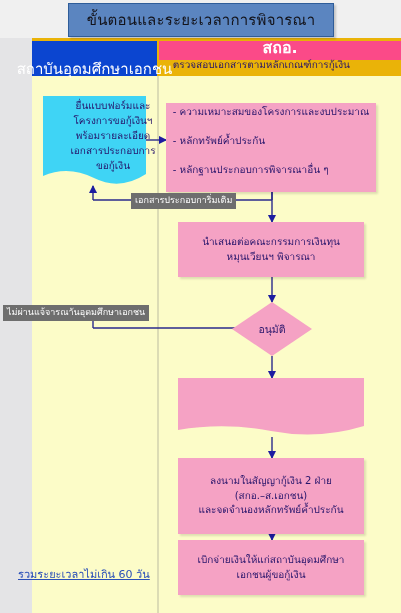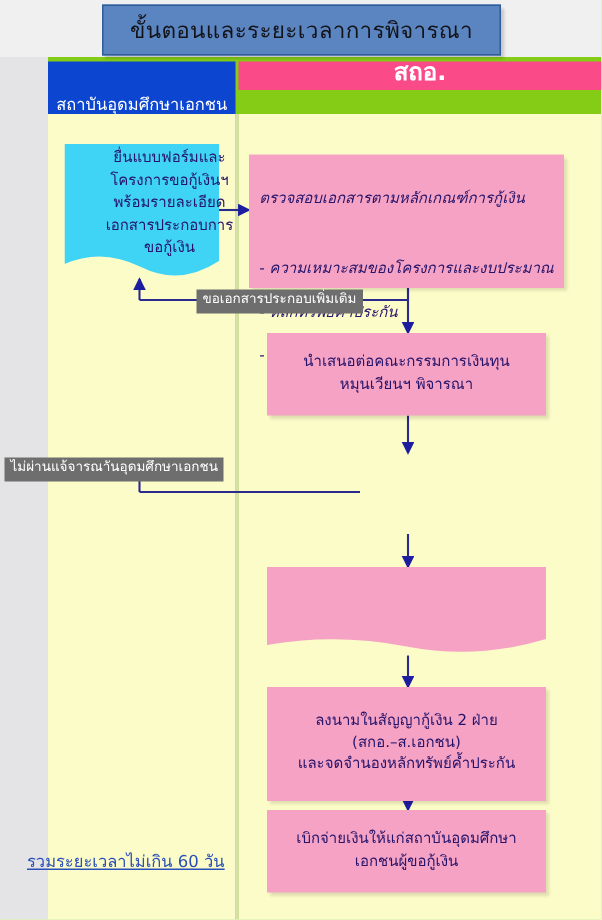--- a/index.html
+++ b/index.html
@@ -12,21 +12,21 @@
     height: 613px;
     position: relative;
     font-family: "DejaVu Sans", "Liberation Sans", sans-serif;
     overflow: hidden;
   }
   #stage {
     position: absolute;
     left: 0; top: 0;
     width: 401px;
     height: 613px;
-    background: #84cc16;
+    background: #eab308;
   }
   
   .gutter {
     position: absolute;
     left: 0; top: 38px;
     width: 32px; height: 575px;
     background: #e4e4e6;
   }
   .topstrip {
     position: absolute;
@@ -67,21 +67,21 @@
   }
   .hdr-left {
     position: absolute;
     left: 32px; top: 41px;
     width: 125px; height: 35px;
     background: #0b45d0;
     display: flex; align-items: center; justify-content: center;
   }
   .hdr-left span {
     color: #ffffff;
-    font-size: 11px;
+    font-size: 15px;
     white-space: nowrap;
     margin-top: 21px;
   }
   .hdr-right {
     position: absolute;
     left: 159px; top: 41px;
     width: 242px; height: 19px;
     background: #fb4a88;
     display: flex; align-items: flex-end; justify-content: center;
   }
@@ -224,43 +224,49 @@
     <svg width="103" height="90" viewBox="0 0 103 90">
       <path d="M0,0 H103 V78 Q77,95 51,82 Q25,69 0,80 Z" fill="#3fd4f5"></path>
     </svg>
     <div class="label" style="height:78px;">ยื่นแบบฟอร์มและ
 โครงการขอกู้เงินฯ
 พร้อมรายละเอียด
 เอกสารประกอบการ
 ขอกู้เงิน</div>
   </div>
 
-  <div class="box pinkbox" style="left:166px; top:103px; width:210px; height:89px; align-items:flex-start;font-style:italic;">
+  <div class="box pinkbox" style="left:166px; top:103px; width:210px; height:89px; align-items:flex-end;">
     <div class="txt left" style="padding-top:8px;">
       <div>ตรวจสอบเอกสารตามหลักเกณฑ์การกู้เงิน</div>
       <div style="height:4px"></div>
       <div>- ความเหมาะสมของโครงการและงบประมาณ</div>
       <div>- หลักทรัพย์ค้ำประกัน</div>
       <div>- หลักฐานประกอบการพิจารณาอื่น ๆ</div>
     </div>
   </div>
 
   <div class="graylabel" style="left:131px; top:193px;">
-    <span>ขอเอกสารประกอบเพิ่มเติม</span>
+    <span>เอกสารประกอบการิ่มเติม</span>
   </div>
 
   <div class="box pinkbox" style="left:178px; top:222px; width:186px; height:55px;">
     <div class="txt">นำเสนอต่อคณะกรรมการเงินทุน
 หมุนเวียนฯ พิจารณา</div>
   </div>
 
   <div class="graylabel" style="left:3px; top:305px;">
     <span>ไม่ผ่านแจ้จารณาันอุดมศึกษาเอกชน</span>
   </div>
 
+  <div class="diamond" style="left:232px; top:302px; width:80px; height:54px;">
+    <svg width="80" height="54" viewBox="0 0 80 54">
+      <polygon points="40,0 80,27 40,54 0,27" fill="#f5a2c4"></polygon>
+    </svg>
+    <div class="label">อนุมัติ</div>
+  </div>
 
   <div class="docshape" style="left:178px; top:378px; width:186px; height:59px;">
     <svg width="186" height="59" viewBox="0 0 186 59">
       <path d="M0,0 H186 V48 Q140,62 93,53 Q46,44 0,52 Z" fill="#f5a2c4"></path>
     </svg>
   </div>
 
   <div class="box pinkbox" style="left:178px; top:458px; width:186px; height:76px;">
     <div class="txt">ลงนามในสัญญากู้เงิน 2 ฝ่าย
 (สกอ.–ส.เอกชน)

